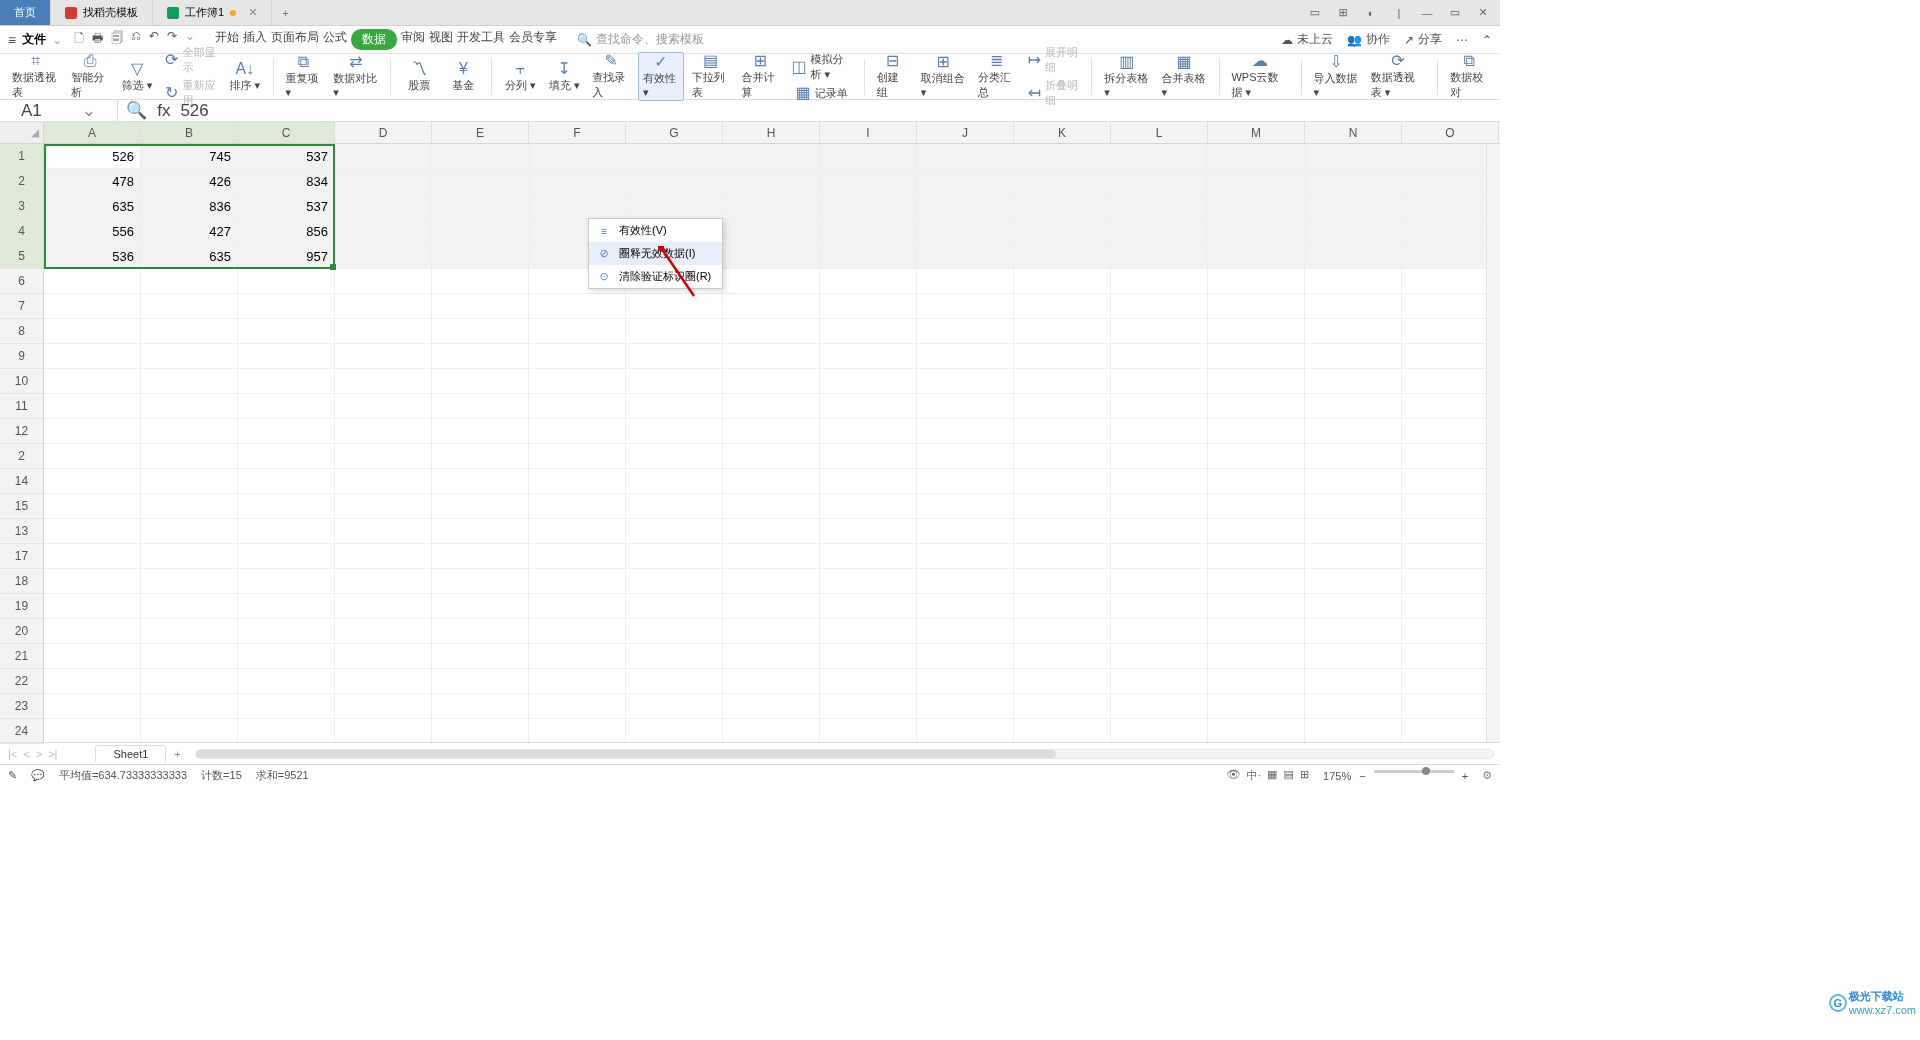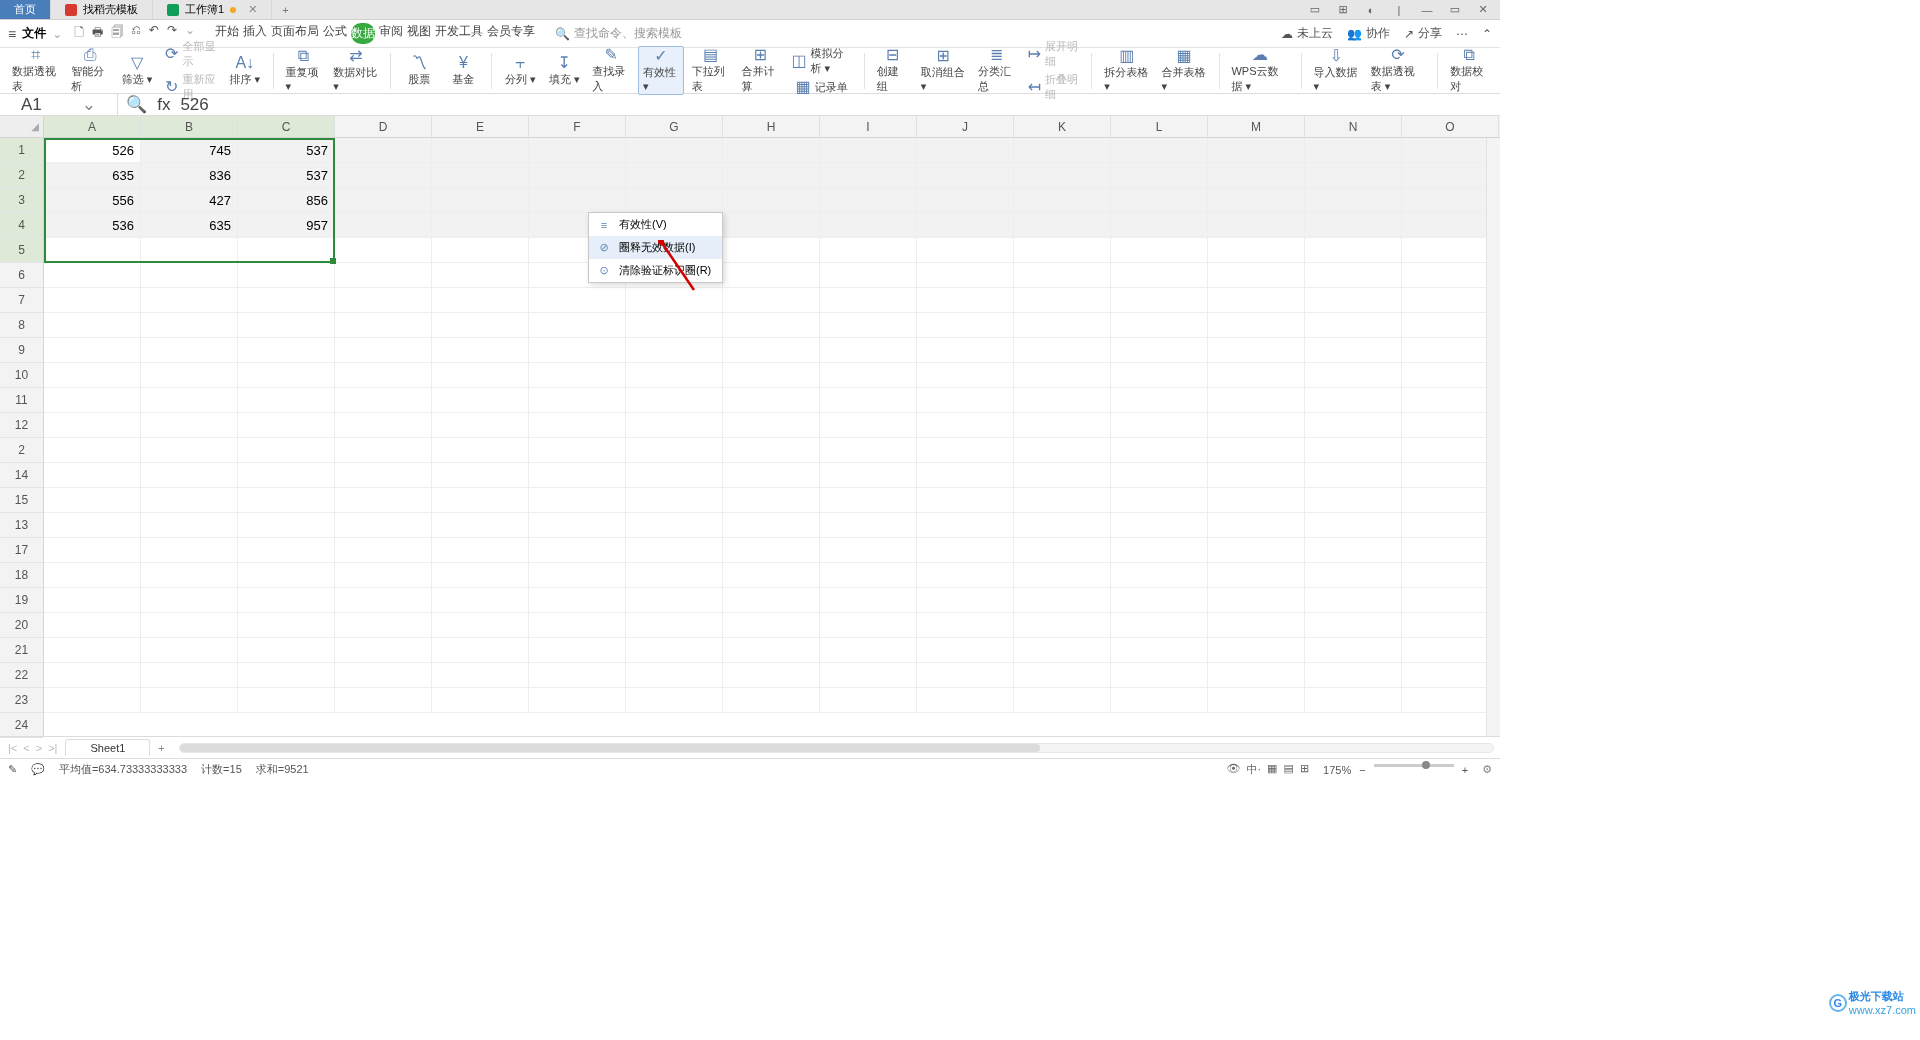--- a/index.html
+++ b/index.html
@@ -1,38 +1,38 @@
 <!DOCTYPE html>
 <html><head>
 <meta charset="utf-8">
 <style>
 * { margin:0; padding:0; box-sizing:border-box; font-family:"Microsoft YaHei","PingFang SC",Arial,sans-serif; }
 html,body { width:1500px; height:812px; overflow:hidden; background:#fff; }
 
 
-.titlebar { height:20px; background:#e6e6e6; display:flex; align-items:stretch; font-size:11px; border-bottom:1px solid #d0d0d0; }
+.titlebar { height:26px; background:#e6e6e6; display:flex; align-items:stretch; font-size:11px; border-bottom:1px solid #d0d0d0; }
 .titlebar .tab { display:flex; align-items:center; padding:0 14px; gap:6px; cursor:default; border-right:1px solid #d6d6d6; white-space:nowrap;}
 .titlebar .tab.home { background:#4a7ebb; color:#fff; }
 .titlebar .tab .dot{ width:6px;height:6px;border-radius:50%;background:#f5a623;}
 .titlebar .tab .close{ padding-left:6px; color:#888; }
 .titlebar .addtab{ width:26px; display:flex;align-items:center;justify-content:center;color:#777;}
 .titlebar .spacer{ flex:1; }
 .titlebar .winbtns{ display:flex; align-items:center; gap:10px; padding:0 8px; color:#666; }
 .titlebar .winbtns span{ display:inline-flex;width:18px;justify-content:center; }
 .titlebar .icon-red{ width:12px;height:12px;border-radius:2px;background:#d73a31;}
 .titlebar .icon-green{ width:12px;height:12px;border-radius:2px;background:#0f9d58;}
 
 
 .menurow { height:28px; display:flex; align-items:center; font-size:12px; border-bottom:1px solid #e3e3e3; padding:0 8px; gap:6px;}
 .menurow .hamb{font-size:14px;color:#555;}
 .menurow .file{font-weight:bold;}
 .menurow .qat{ display:flex; gap:8px; color:#555; padding:0 6px;}
 .menurow .tabs{ display:flex; gap:4px; margin-left:8px;}
 .menurow .tabs .m{ color:#444; cursor:default;}
-.menurow .tabs .m.active{ background:#36a93f; color:#fff; padding:2px 0; border-radius:10px;}
+.menurow .tabs .m.active{ background:#36a93f; color:#fff; padding:2px 11px; border-radius:10px;}
 .menurow .search{ display:flex; align-items:center; gap:4px; color:#999; margin-left:14px;}
 .menurow .right{ margin-left:auto; display:flex; align-items:center; gap:14px; color:#555;}
 .menurow .right .pill{display:flex;align-items:center;gap:4px;}
 
 
 .ribbon{ height:46px; display:flex; align-items:center; padding:0 8px; gap:4px; border-bottom:1px solid #dcdcdc; font-size:11px; color:#444; }
 .rbtn{ display:flex; flex-direction:column; align-items:center; justify-content:center; min-width:40px; padding:1px 4px; gap:1px; cursor:default;}
 .rbtn.small{ min-width:auto; flex-direction:row; gap:4px; padding:1px 4px;}
 .rbtn.dim{ color:#b8b8b8;}
 .rbtn .ic{ font-size:16px; line-height:16px; color:#5a7fb0;}
@@ -73,21 +73,21 @@
 
 
 .arrow{ position:absolute; left:658px; top:124px; z-index:60; pointer-events:none;}
 
 
 .vsb{ position:absolute; right:0; top:22px; bottom:0; width:14px; background:#f4f4f4; border-left:1px solid #e3e3e3;}
 
 
 .sheetbar{ height:22px; border-top:1px solid #dcdcdc; display:flex; align-items:center; font-size:11px;}
 .sheetbar .nav{ display:flex; gap:6px; padding:0 8px; color:#bbb;}
-.sheetbar .stab{ padding:2px 24px; border:1px solid #ddd; border-bottom:none; border-radius:3px 3px 0 0; color:#333;}
+.sheetbar .stab{ padding:2px 17px; border:1px solid #ddd; border-bottom:none; border-radius:3px 3px 0 0; color:#333;margin-left:30px;}
 .sheetbar .add{ padding:0 8px; color:#888;}
 .sheetbar .hscroll{ flex:1; height:10px; margin:0 6px; background:#f4f4f4; border:1px solid #e6e6e6; border-radius:5px; position:relative;}
 .sheetbar .hscroll .thumb{position:absolute;left:0;top:0;bottom:0;width:860px;background:#dcdcdc;border-radius:5px;}
 
 
 .status{ height:22px; border-top:1px solid #dcdcdc; display:flex; align-items:center; font-size:11px; padding:0 8px; gap:14px; color:#555;}
 .status .spacer{flex:1;}
 .status .views{ display:flex; gap:6px; color:#666;}
 .status .zoom{ display:flex; gap:8px;}
 .status .slider{ width:80px; height:3px; background:#ccc; position:relative;}
@@ -379,20 +379,37 @@
           <div class="cell"></div>
           <div class="cell"></div>
           <div class="cell"></div>
           <div class="cell"></div>
           <div class="cell"></div>
           <div class="cell"></div>
           <div class="cell"></div>
           <div class="cell"></div>
         </div>
         <div class="row dataregion">
+          <div class="cell">478</div>
+          <div class="cell">426</div>
+          <div class="cell">834</div>
+          <div class="cell"></div>
+          <div class="cell"></div>
+          <div class="cell"></div>
+          <div class="cell"></div>
+          <div class="cell"></div>
+          <div class="cell"></div>
+          <div class="cell"></div>
+          <div class="cell"></div>
+          <div class="cell"></div>
+          <div class="cell"></div>
+          <div class="cell"></div>
+          <div class="cell"></div>
+        </div>
+        <div class="row dataregion">
           <div class="cell">635</div>
           <div class="cell">836</div>
           <div class="cell">537</div>
           <div class="cell"></div>
           <div class="cell"></div>
           <div class="cell"></div>
           <div class="cell"></div>
           <div class="cell"></div>
           <div class="cell"></div>
           <div class="cell"></div>

